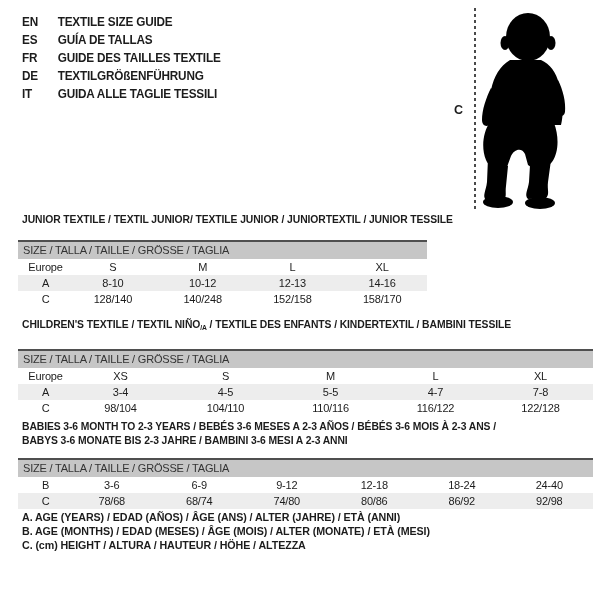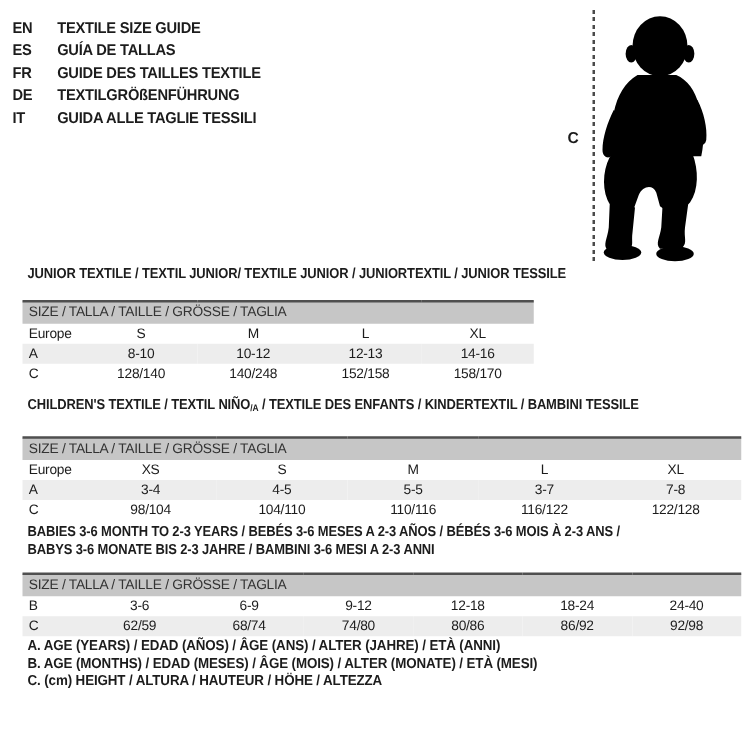--- a/index.html
+++ b/index.html
@@ -5,21 +5,21 @@
   * { margin:0; padding:0; box-sizing:border-box; }
   html,body { background:#fff; }
   body {
     width:600px; height:600px; position:relative; overflow:hidden;
     font-family:"Liberation Sans", sans-serif; color:#1c1c1c;
     -webkit-font-smoothing:antialiased;
   }
   .abs { position:absolute; }
 
   
-  .lang-list { top:13px; left:10px; }
+  .lang-list { top:13px; left:22px; }
   .lang-row { display:flex; font-weight:bold; font-size:12.5px; line-height:18px;
               letter-spacing:-0.2px; transform:scaleX(0.94); transform-origin:left center; }
   .lang-code { width:38px; }
 
   
   .height-line { left:474px; top:8px; width:2px; height:204px;
     background:repeating-linear-gradient(#4a4a4a 0 3px, transparent 3px 6px); }
   .height-label { left:454px; top:103px; font-weight:bold; font-size:12.5px; }
   .toddler { left:478px; top:10px; }
 
@@ -33,21 +33,21 @@
   table { border-collapse:collapse; table-layout:fixed; font-size:11px;
           letter-spacing:-0.2px; }
   .tbl { left:18px; }
   .t1 { width:409px; }
   .t2, .t3 { width:575px; }
   thead th { background:#c6c6c6; border-top:2px solid #4f4f4f; font-weight:normal;
              text-align:left; padding-left:5px; height:17px; line-height:17px;
              color:#333; font-size:11px;margin-top:29px; }
   tbody td { height:16px; line-height:16px; text-align:center; padding:0; }
   tbody tr:nth-child(even) { background:#ededed; }
-  td.row-label { text-align:left; padding-left:5px; }
+  td.row-label { text-align:center; padding-left:5px; }
   col.label-col { width:50px; }
 
   
   .footnotes { left:22px; top:510px; }
   .footnote { font-weight:bold; font-size:11.5px; line-height:14.2px;
               letter-spacing:-0.1px; transform:scaleX(0.93); transform-origin:left top;
               white-space:nowrap; }
 </style>
 </head>
 <body>
@@ -154,21 +154,21 @@
       <td>S</td>
       <td>M</td>
       <td>L</td>
       <td>XL</td>
     </tr>
     <tr>
       <td class="row-label">A</td>
       <td>3-4</td>
       <td>4-5</td>
       <td>5-5</td>
-      <td>3-7</td>
+      <td>4-7</td>
       <td>7-8</td>
     </tr>
     <tr>
       <td class="row-label">C</td>
       <td>98/104</td>
       <td>104/110</td>
       <td>110/116</td>
       <td>116/122</td>
       <td>122/128</td>
     </tr>
@@ -199,21 +199,21 @@
       <td class="row-label">B</td>
       <td>3-6</td>
       <td>6-9</td>
       <td>9-12</td>
       <td>12-18</td>
       <td>18-24</td>
       <td>24-40</td>
     </tr>
     <tr>
       <td class="row-label">C</td>
-      <td>62/59</td>
+      <td>78/68</td>
       <td>68/74</td>
       <td>74/80</td>
       <td>80/86</td>
       <td>86/92</td>
       <td>92/98</td>
     </tr>
   </tbody>
 </table>
 
 <div class="abs footnotes">

